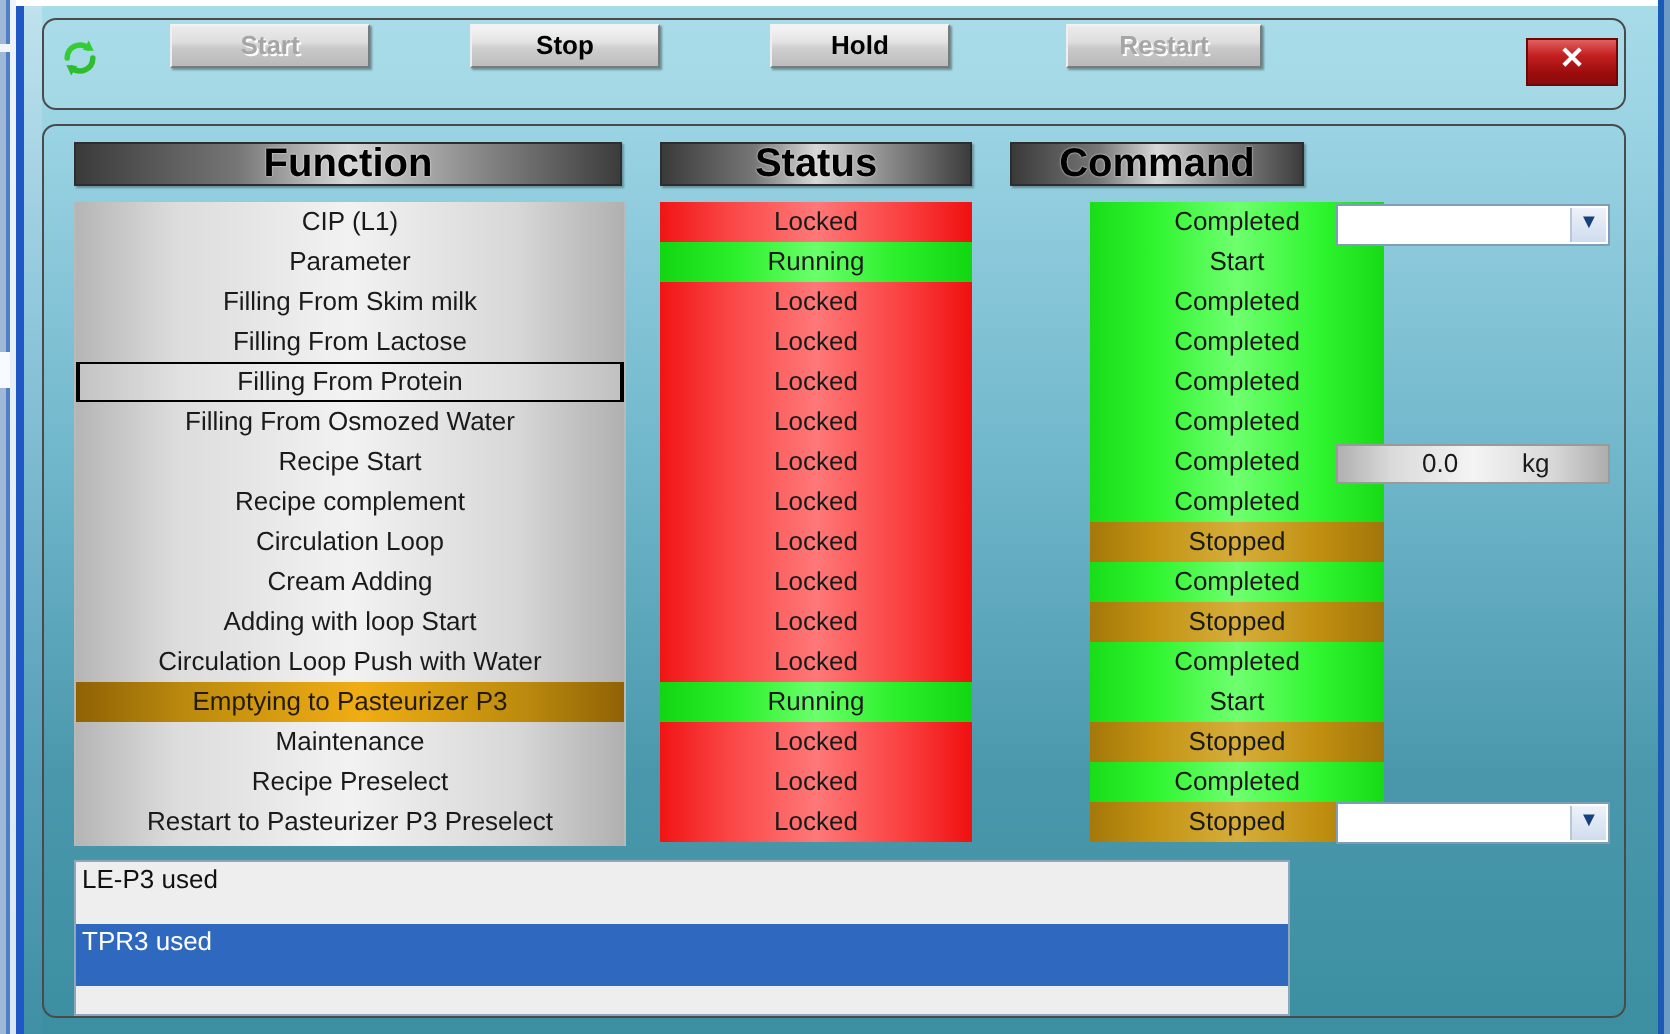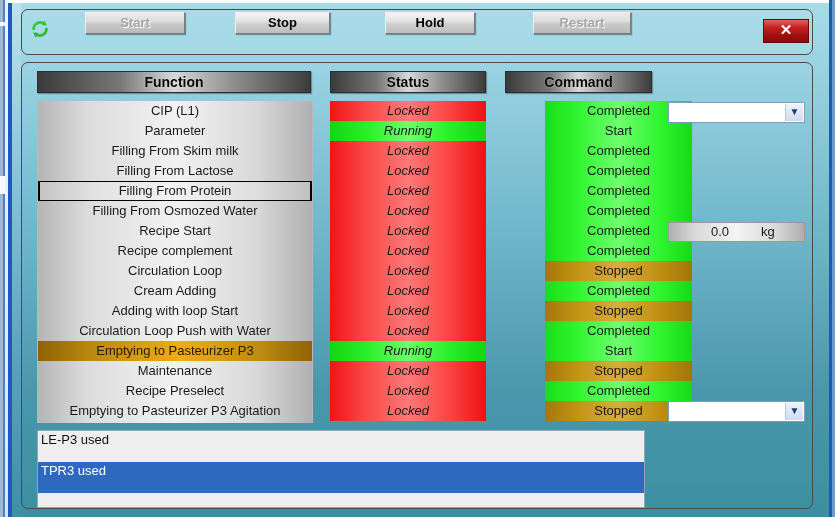--- a/index.html
+++ b/index.html
@@ -135,21 +135,21 @@
   }
 
   
   .col-header {
     position: absolute;
     height: 22px;
     box-sizing: border-box;
     background: linear-gradient(to right, #3a3a3a 0%, #777777 30%, #d8d8d8 50%, #8e8e8e 72%, #3c3c3c 100%);
     border: 1px solid #2d2d2d;
     color: #000000;
-    font-size: 14px;
+    font-size: 20px;
     font-weight: bold;
     text-align: center;
     line-height: 20px;
     font-family: "Liberation Sans", sans-serif;
     text-shadow: 0 0 1px #ffffff;
     box-shadow: 1px 1px 1px rgba(0,0,0,0.3);
   }
   #hdr-function  { left: 37px;  top: 71px; width: 274px; }
   #hdr-status    { left: 330px; top: 71px; width: 156px; }
   #hdr-command   { left: 505px; top: 71px; width: 147px; }
@@ -157,21 +157,21 @@
 
   
   .list-body { position: absolute; overflow: hidden; }
   #list-function {
     left: 37px; top: 101px; width: 274px; height: 322px;
     background: linear-gradient(to right, #b5b5b5 0%, #dcdcdc 18%, #f2f2f2 50%, #d8d8d8 80%, #b0b0b0 100%);
     border-left: 1px solid #b9b9b9;
     border-right: 1px solid #b9b9b9;
   }
   #list-status {
-    left: 330px; top: 101px; width: 156px; height: 322px; font-style: italic;
+    left: 330px; top: 101px; width: 156px; height: 322px;
   }
   #list-command {
     left: 505px; top: 101px; width: 147px; height: 322px; padding-left: 40px;
   }
 
   .row {
     height: 20px;
     line-height: 20px;
     font-size: 13px;
     text-align: center;
@@ -326,21 +326,21 @@
       <div class="row">Filling From Osmozed Water</div>
       <div class="row">Recipe Start</div>
       <div class="row">Recipe complement</div>
       <div class="row">Circulation Loop</div>
       <div class="row">Cream Adding</div>
       <div class="row">Adding with loop Start</div>
       <div class="row">Circulation Loop Push with Water</div>
       <div class="row sel-orange">Emptying to Pasteurizer P3</div>
       <div class="row">Maintenance</div>
       <div class="row">Recipe Preselect</div>
-      <div class="row">Emptying to Pasteurizer P3 Agitation</div>
+      <div class="row">Restart to Pasteurizer P3 Preselect</div>
     </div>
   <div class="list-body" id="list-status">
       <div class="row locked">Locked</div>
       <div class="row running">Running</div>
       <div class="row locked">Locked</div>
       <div class="row locked">Locked</div>
       <div class="row locked">Locked</div>
       <div class="row locked">Locked</div>
       <div class="row locked">Locked</div>
       <div class="row locked">Locked</div>

